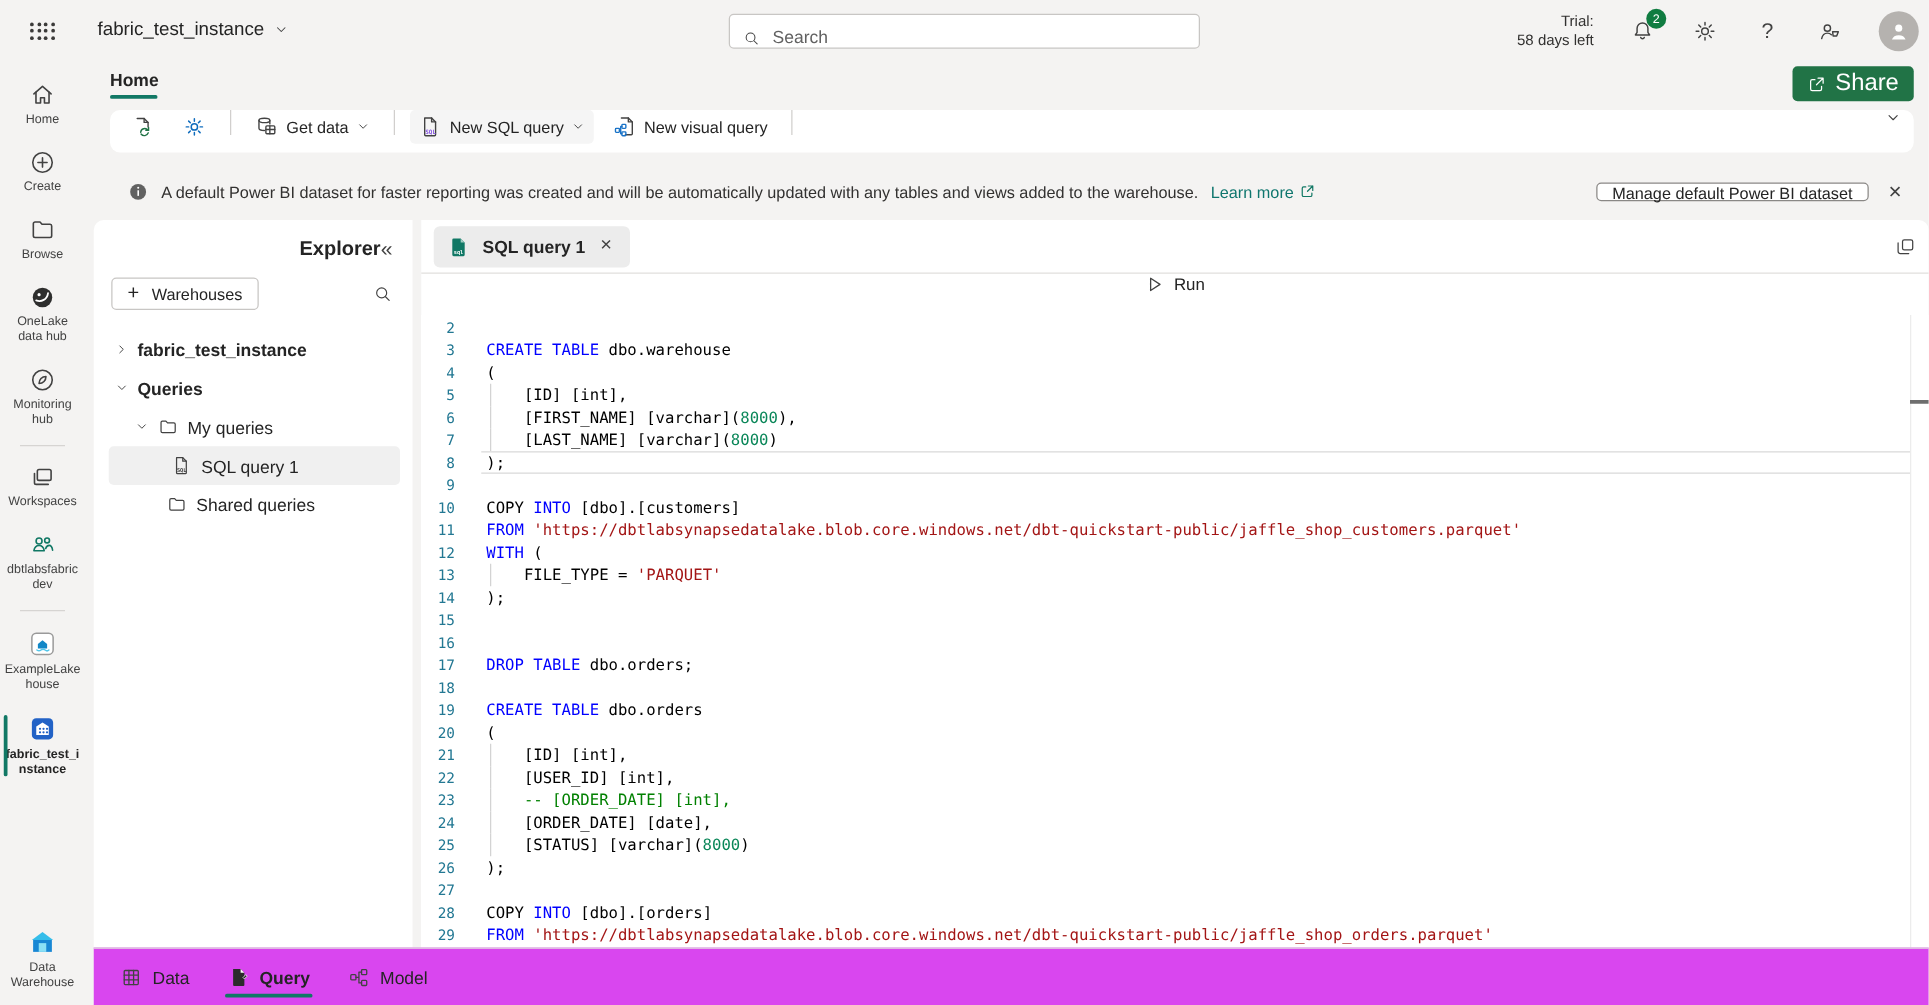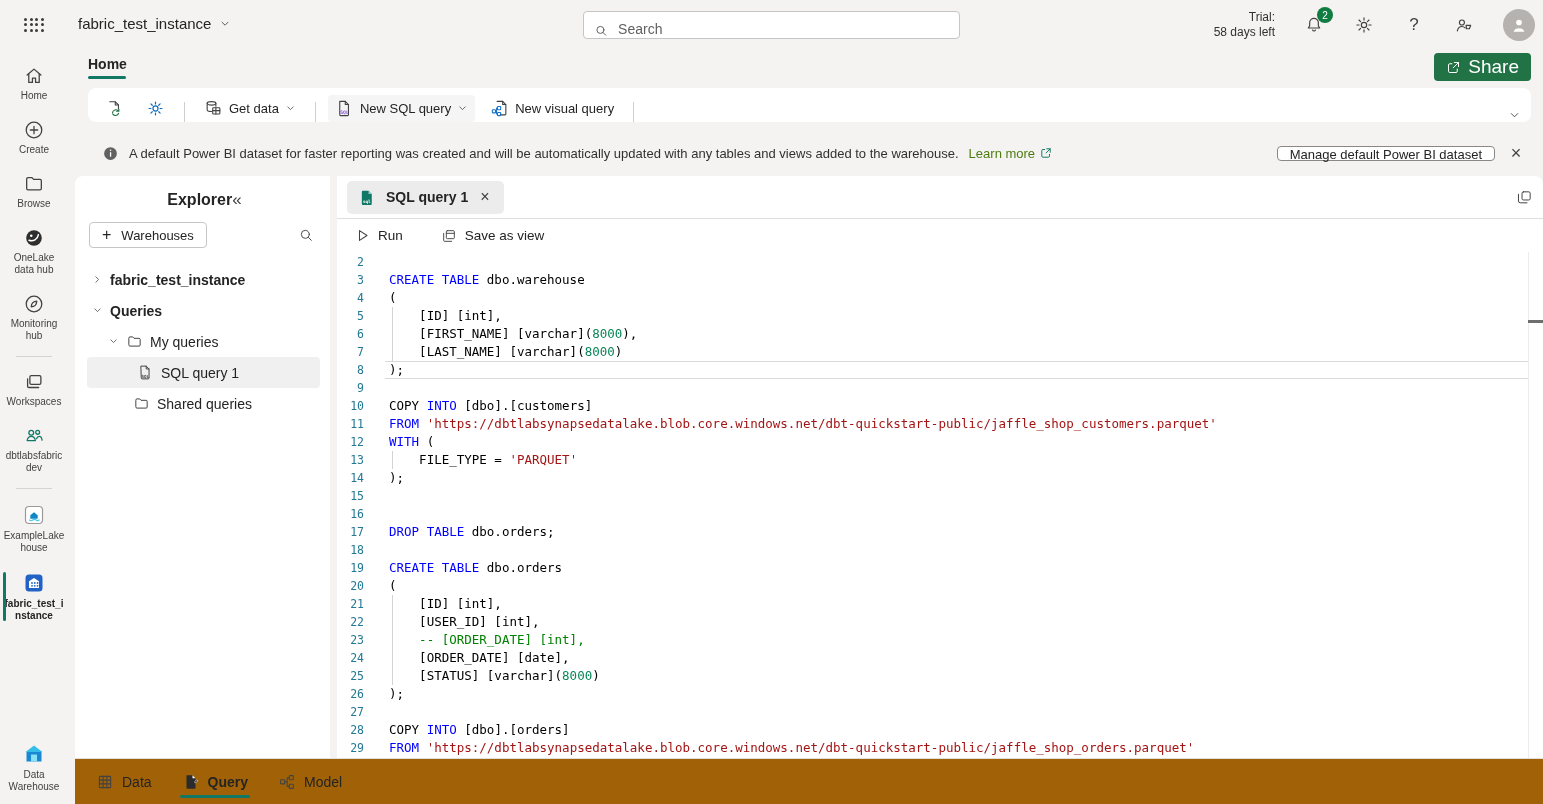--- a/index.html
+++ b/index.html
@@ -30,46 +30,46 @@
   .help-glyph { font-size:17px; color:#424242; }
   .avatar { width:32px; height:32px; border-radius:50%; background:#b5b2af; display:flex; align-items:center; justify-content:center; cursor:pointer;}
 
   
   .ribbon-tabs { position:absolute; left:75px; right:0; top:50px; height:34px; }
   .ribbon-home { position:absolute; left:13px; top:6px; font-weight:bold; font-size:14px; cursor:pointer;}
   .ribbon-home .underline { margin-top:4px; height:3px; width:38px; background:#117865; border-radius:2px; }
   .share-btn { position:absolute; right:12px; top:3px; height:28px; background:#217346; color:#fff; border:none;
     border-radius:4px; display:flex; align-items:center; gap:7px; padding:0 12px; font-size:19px; font-family:inherit; cursor:pointer;}
   .toolbar { position:absolute; left:88px; right:12px; top:88px; height:34px; background:#fff; border-radius:8px;
-    display:flex; align-items:flex-end; padding:0 10px; gap:8px; }
+    display:flex; align-items:flex-start; padding:0 10px; gap:8px; }
   .tool-btn { display:flex; align-items:center; gap:6px; padding:4px 7px; border-radius:4px; font-size:13px; color:#242424; cursor:pointer; background:transparent; border:none; font-family:inherit;}
   .tool-btn.raised { background:#f5f5f5; }
   .tb-divider { width:1px; height:20px; background:#d1cfcd; margin:0 4px; }
   .toolbar-chevron { margin-left:auto; cursor:pointer; }
 
   
   .banner { position:absolute; left:88px; right:0; top:133px; height:40px; display:flex; align-items:center; padding:0 14px; gap:10px; font-size:13px; color:#323130;}
-  .learn-more { color:#4d7c0f; cursor:pointer; display:flex; align-items:center; gap:4px; }
+  .learn-more { color:#0f766e; cursor:pointer; display:flex; align-items:center; gap:4px; }
   .manage-btn { margin-left:auto; height:15px; background:#fff; border:1px solid #8a8886; border-radius:4px;
     font-size:13px; font-family:inherit; color:#242424; padding:0 12px; cursor:pointer; }
   .banner-close { width:22px; height:22px; margin-right:2px; display:flex; align-items:center; justify-content:center;
     font-size:18px; color:#424242; cursor:pointer; }
 
   
   .rail { position:absolute; left:0; top:50px; width:68px; bottom:0; background:#f4f3f2; display:flex; flex-direction:column; align-items:center; padding-top:10px; }
   .rail-item { position:relative; width:68px; display:flex; flex-direction:column; align-items:center; gap:3px; padding:5px 2px; margin-bottom:7px; cursor:pointer; }
   .rail-label { font-size:10px; color:#424242; text-align:center; line-height:12px; max-width:62px; overflow-wrap:anywhere; }
   .rail-item.selected .rail-label { font-weight:bold; color:#242424; }
   .rail-item.selected::before { content:""; position:absolute; left:3px; top:6px; bottom:6px; width:3px; border-radius:2px; background:#117865; }
   .rail-divider { width:36px; height:1px; background:#d6d4d2; margin:2px 0 9px 0; }
   .rail-bottom { position:absolute; bottom:6px; left:0; width:68px; }
 
   
   .explorer { position:absolute; left:75px; top:176px; width:255px; bottom:46px; background:#fff; border-radius:8px 0 0 0; }
-  .exp-header { display:flex; align-items:center; justify-content:center; padding:14px 16px 10px 20px; }
+  .exp-header { display:flex; align-items:center; justify-content:flex-end; padding:14px 16px 10px 20px; }
   .exp-title { font-size:16px; font-weight:bold; color:#242424; }
   .collapse-glyph { font-size:17px; color:#424242; cursor:pointer; }
   .exp-actions { display:flex; align-items:center; justify-content:space-between; padding:2px 16px 10px 14px; }
   .warehouses-btn { display:flex; align-items:center; gap:10px; border:1px solid #c8c6c4; background:#fff; border-radius:4px;
     height:26px; padding:0 12px; font-size:13px; font-family:inherit; color:#242424; cursor:pointer; }
   .plus-glyph { font-size:16px; color:#242424; line-height:1; }
   .tree { padding:6px 4px 0 0; font-size:14px; }
   .tree-row { display:flex; align-items:center; height:31px; gap:7px; cursor:pointer; padding-left:16px; }
   .tree-row .twisty { width:12px; display:flex; justify-content:center; }
   .tree-row.lvl2 { padding-left:32px; }
@@ -77,39 +77,39 @@
   .tree-label { color:#242424; }
   .tree-label.strong { font-weight:600; }
 
   
   .query-panel { position:absolute; left:337px; top:176px; right:0; bottom:46px; background:#fff; border-radius:0 8px 0 0; }
   .tabbar { position:absolute; left:0; right:0; top:0; height:43px; border-bottom:1px solid #e1dfdd; display:flex; align-items:center; padding:0 10px; }
   .qtab { display:flex; align-items:center; gap:10px; background:#ececec; border-radius:5px; height:33px; padding:0 12px; cursor:pointer; }
   .qtab-title { font-size:14px; font-weight:600; color:#242424; }
   .tab-close { font-size:16px; color:#424242; padding:0 2px; cursor:pointer; }
   .tab-copy { margin-left:auto; cursor:pointer; }
-  .runbar { position:absolute; left:0; right:0; top:43px; height:33px; display:flex; align-items:center; padding:0 12px; gap:26px; }
+  .runbar { position:absolute; left:0; right:0; top:43px; height:33px; display:flex; align-items:center; padding:0 12px; gap:26px;flex-direction:column; }
   .run-btn, .save-view-btn { display:flex; align-items:center; gap:8px; background:none; border:none; font-family:inherit; font-size:13.5px; color:#242424; cursor:pointer; }
 
   
   .editor { position:absolute; left:0; right:0; top:76px; bottom:0; overflow:hidden; padding-top:1px; background:#fff; }
   .code-line { display:flex; height:18px; line-height:18px; font-family:"DejaVu Sans Mono",monospace; font-size:12.5px; white-space:pre; position:relative; }
   .code-line .ln { width:27px; text-align:right; color:#237893; font-size:11.5px; flex:none; }
   .code-line .code { margin-left:25px; flex:1; position:relative; }
   .code-line.guide .code::before { content:""; position:absolute; left:3px; top:0; bottom:0; width:1px; background:#d3d3d3; }
   .code-line.current::after { content:""; position:absolute; left:48px; right:15px; top:0; bottom:0;
     border-top:1px solid #d9d9d9; border-bottom:1px solid #d9d9d9; pointer-events:none; }
   .tk-kw { color:#0000ff; } .tk-pl { color:#000000; } .tk-nu { color:#098658; }
   .tk-st { color:#a31515; } .tk-cm { color:#008000; }
   .tk-ur { color:#a31515; }
   .ruler { position:absolute; right:0; top:76px; bottom:0; width:15px; border-left:1px solid #ececec; background:#fff; }
   .ruler-mark { position:absolute; right:0; width:15px; height:3px; top:68px; background:#6e6e6e; }
 
   
-  .bottombar { position:absolute; left:75px; right:0; bottom:0; height:46px; background:#a16207; border-top:1px solid #e1dfdd;
+  .bottombar { position:absolute; left:75px; right:0; bottom:0; height:46px; background:#d946ef; border-top:1px solid #e1dfdd;
     display:flex; align-items:center; padding-left:21px; gap:30px; }
   .btab { position:relative; display:flex; align-items:center; gap:8px; font-size:14px; color:#242424; height:100%; cursor:pointer; }
   .btab.active .btab-label { font-weight:bold; }
   .btab.active::after { content:""; position:absolute; left:-2px; right:-2px; bottom:6px; height:3px; border-radius:2px; background:#117865; }
 </style>
 </head>
 <body>
 
 <div class="topbar">
   <div class="waffle">

